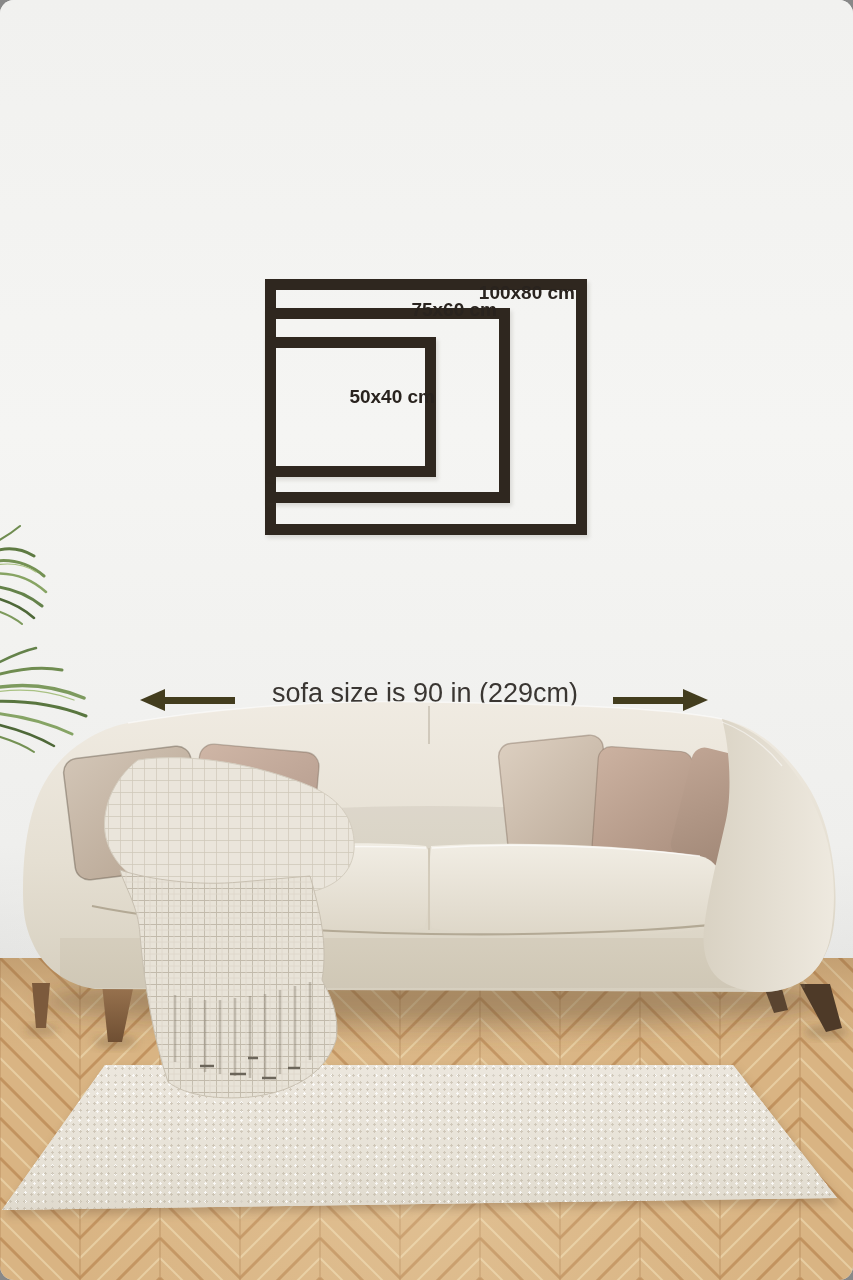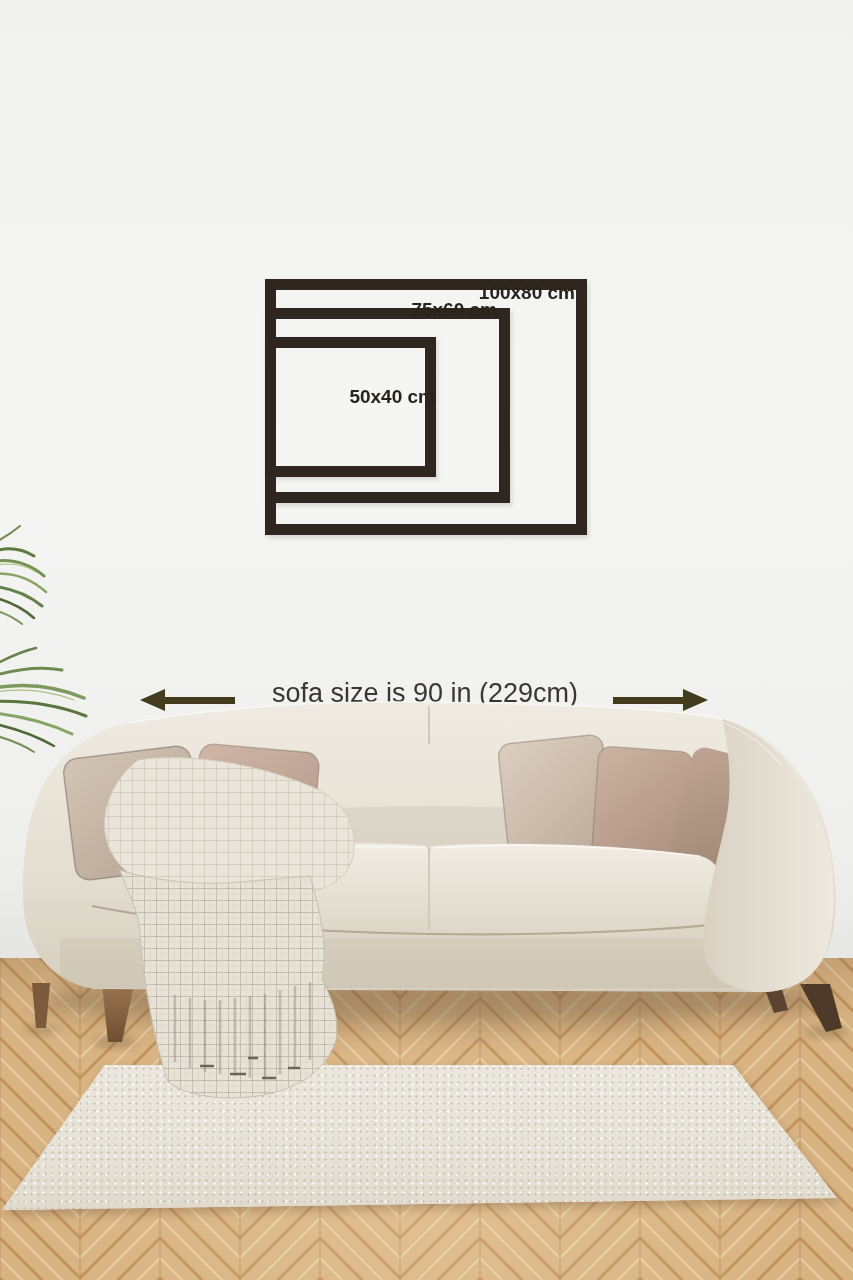--- a/index.html
+++ b/index.html
@@ -1,18 +1,18 @@
 <!DOCTYPE html>
 <html><head>
 <meta charset="utf-8">
 <style>
   html,body{margin:0;padding:0;background:#888;}
   #scene{position:relative;width:853px;height:1280px;overflow:hidden;
          font-family:"Liberation Sans",sans-serif;
-         background:radial-gradient(ellipse at 55% 28%, #f8f8f6 0%, #f3f3f1 55%, #ebebe9 100%);}
+         background:radial-gradient(ellipse at 55% 28%, #f8f8f6 0%, #f3f3f1 55%, #ebebe9 100%);border-radius:14px;}
   
   #wall{position:absolute;left:0;top:0;width:853px;height:960px;
         background:linear-gradient(180deg, #f1f1ef 0%, #f5f5f3 45%, #efefed 88%, rgba(0,0,0,0.04) 100%);}
   
   .frame{position:absolute;box-sizing:border-box;border:11px solid #2f271f;
          box-shadow:2px 3px 4px rgba(70,58,45,.15);background:transparent;}
   #frame-100{left:265px;top:279px;width:322px;height:256px;}
   #frame-75 {left:265px;top:308px;width:245px;height:195px;}
   #frame-50 {left:265px;top:337px;width:171px;height:140px;}
   .frame-label{position:absolute;font-weight:bold;font-size:19px;line-height:1;

